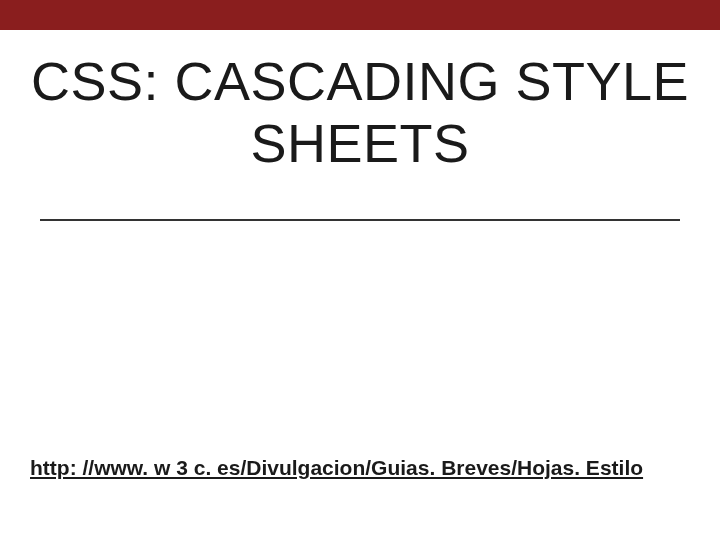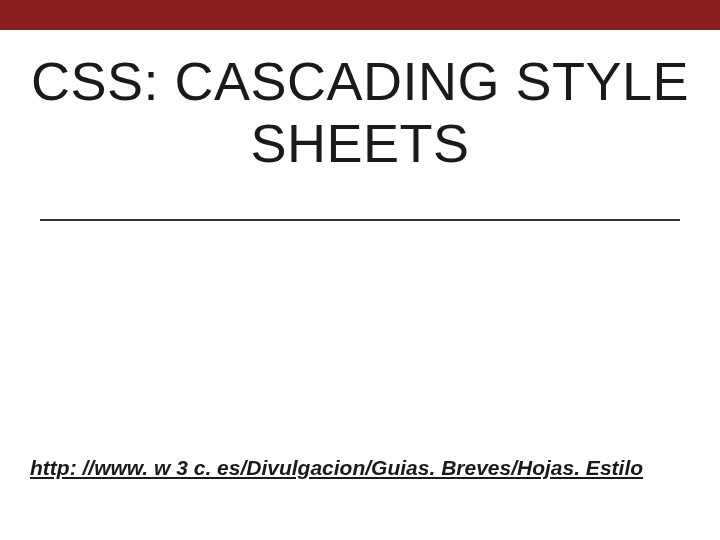--- a/index.html
+++ b/index.html
@@ -48,21 +48,20 @@
     .divider {
       border: none;
       border-top: 2px solid #333333;
       width: 100%;
     }
     .link-area {
       position: absolute;
       bottom: 60px;
       left: 30px;
       right: 46px;
-      font-style: italic;
     }
     .link {
       font-size: 21px;
       font-weight: bold;
       color: #1a1a1a;
       text-decoration: underline;
       font-family: Arial, sans-serif;
       cursor: pointer;
     }
   </style>

